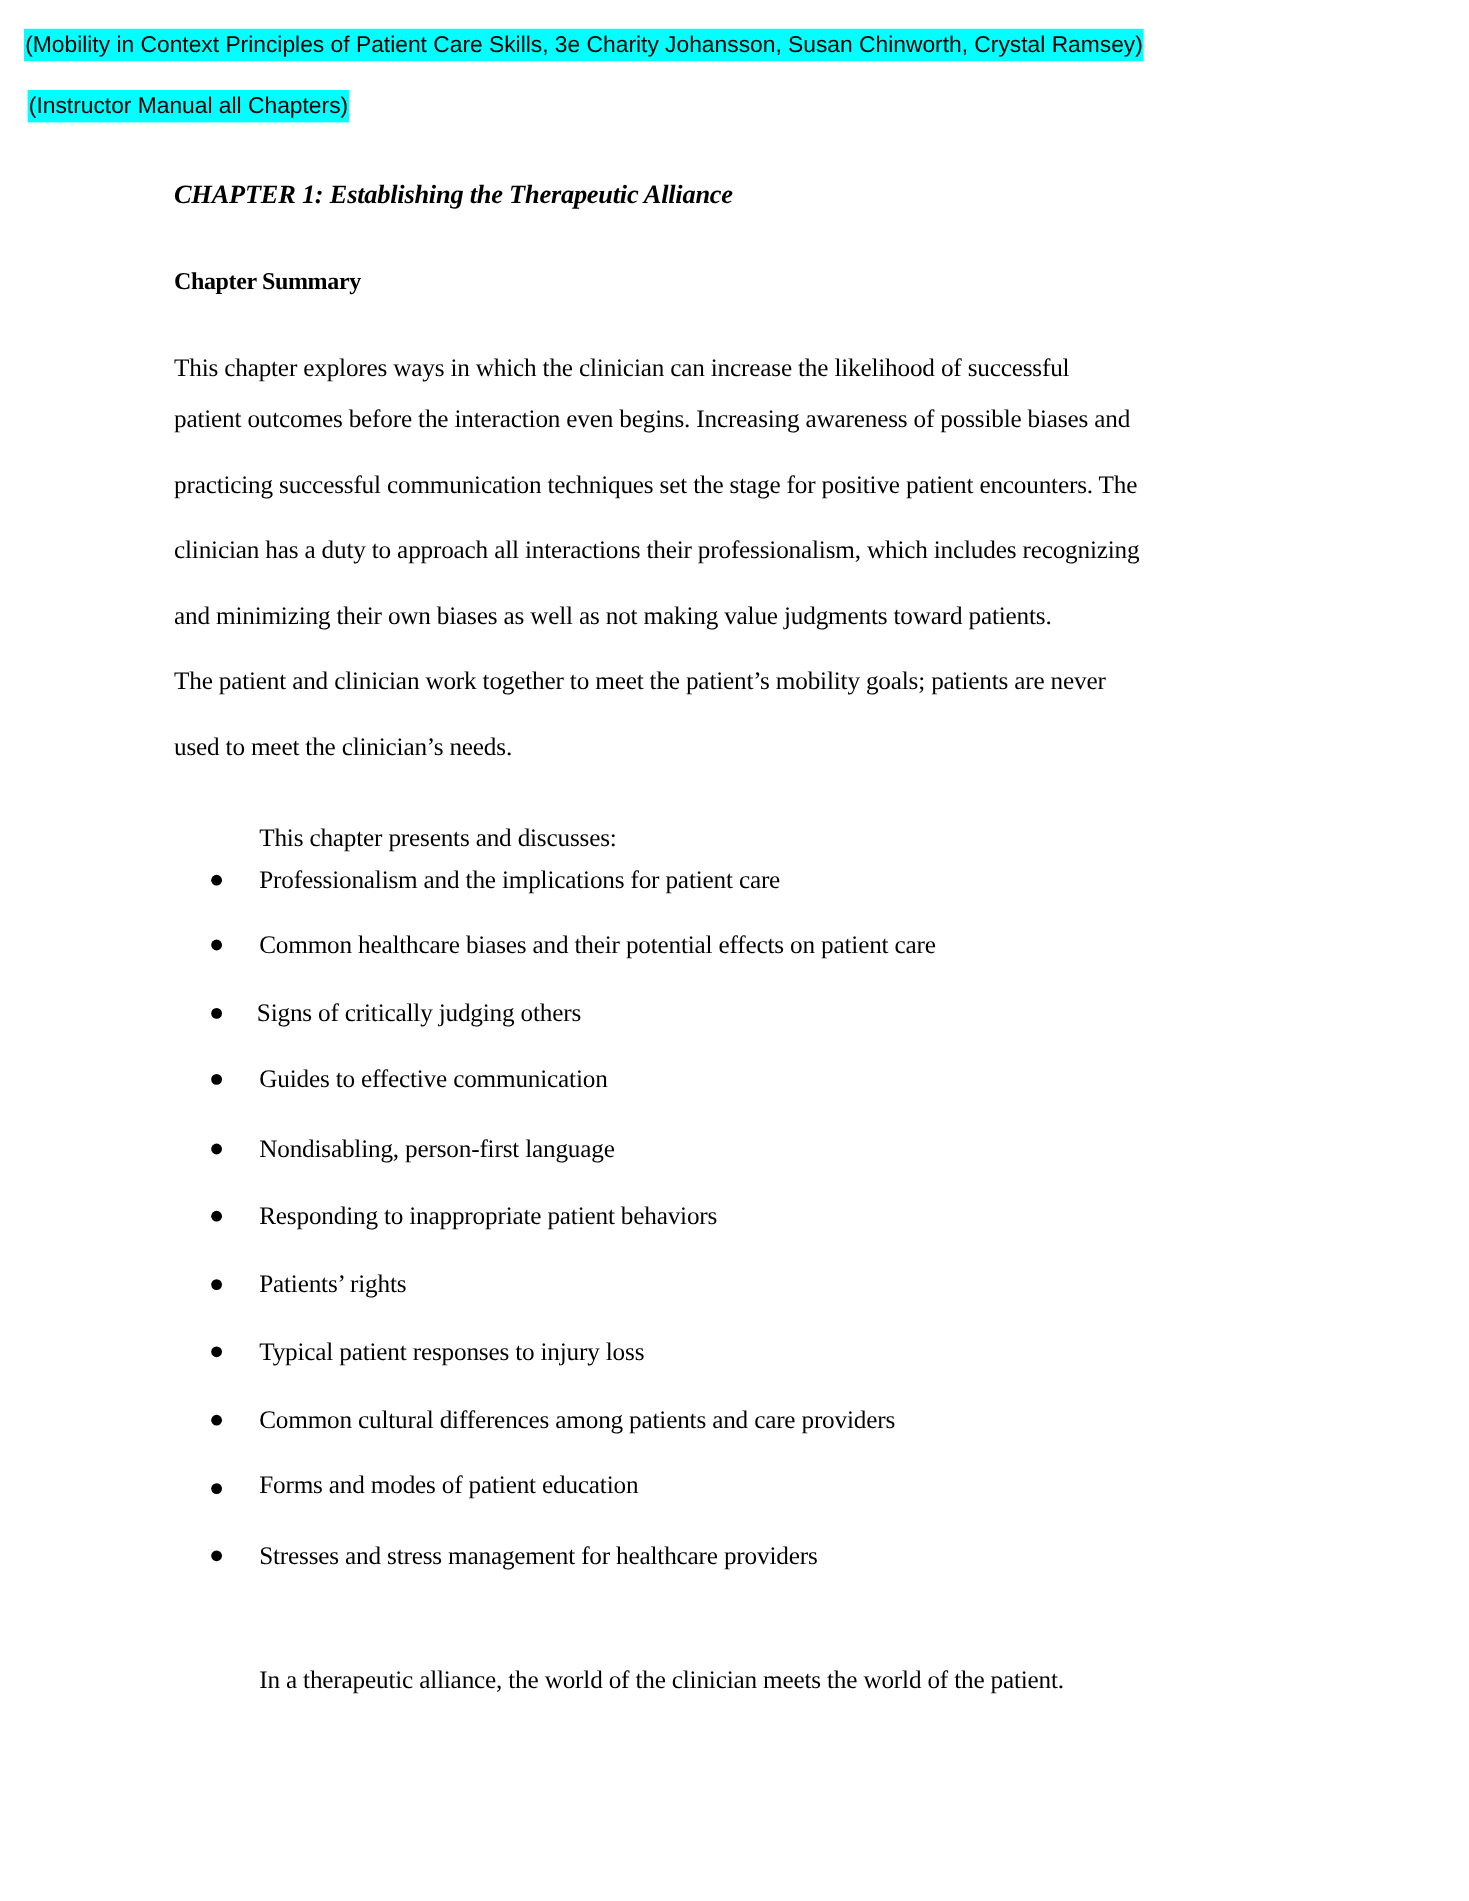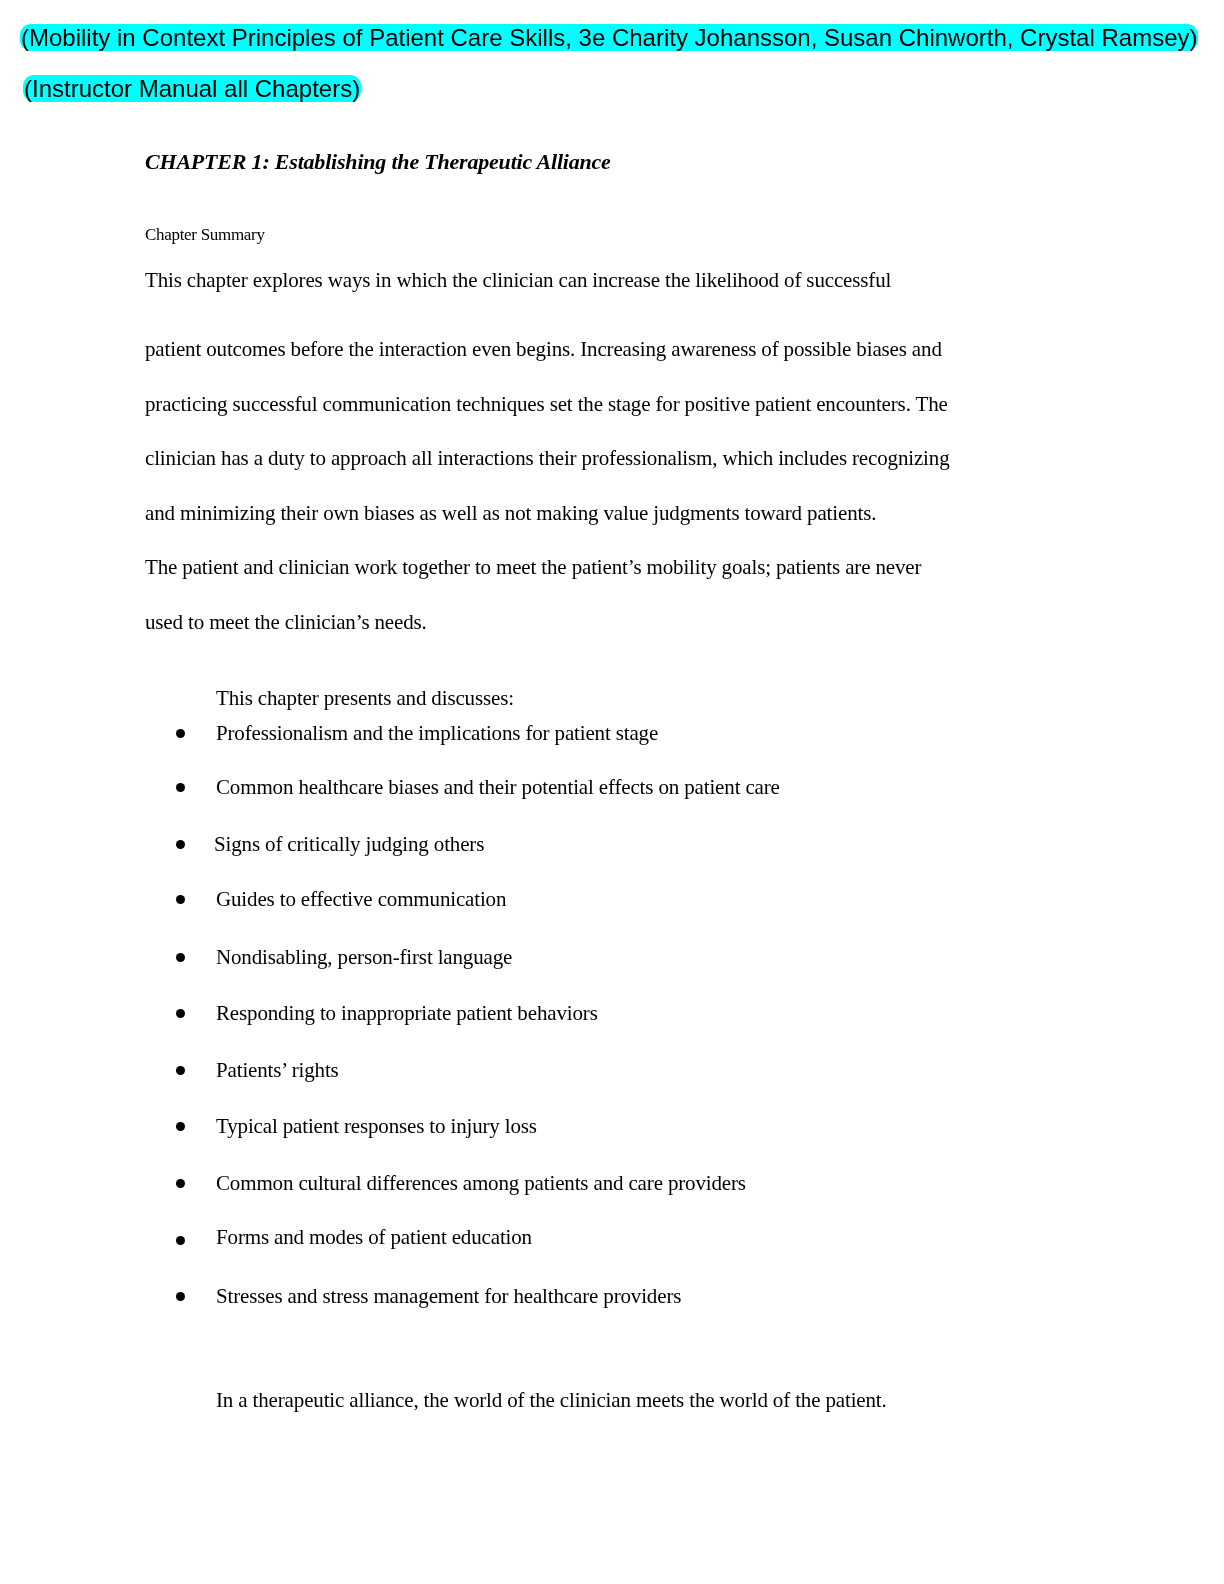--- a/index.html
+++ b/index.html
@@ -10,26 +10,25 @@
     body {
       width: 1224px;
       height: 1584px;
       position: relative;
       overflow: hidden;
       color: #000000;
     }
     .highlight-line {
       position: absolute;
       font-family: "Liberation Sans", sans-serif;
-      font-size: 24px;
+      font-size: 19px;
       line-height: 27px;
       background: #00ffff;
       white-space: nowrap;
       padding: 0 1px;
-      border-radius: 11px;
     }
     #hl1 { left: 20px; top: 24px; }
     #hl2 { left: 23px; top: 75px; text-align: right; }
 
     .chapter-title {
       position: absolute;
       left: 145px;
       top: 143px;
       margin: 0;
       font-family: "Liberation Serif", serif;
@@ -39,22 +38,22 @@
       line-height: 38px;
       white-space: nowrap;
       letter-spacing: -0.2px;
     }
     .section-heading {
       position: absolute;
       left: 145px;
       top: 219px;
       margin: 0;
       font-family: "Liberation Serif", serif;
-      font-weight: normal;
-      font-size: 17px;
+      font-weight: bold;
+      font-size: 20px;
       line-height: 32px;
       white-space: nowrap;
       letter-spacing: -0.3px;
     }
     .body-line {
       position: absolute;
       left: 145px;
       font-family: "Liberation Serif", serif;
       font-size: 21px;
       line-height: 26px;
@@ -94,37 +93,37 @@
 
 <div>
 
   <span id="hl1" class="highlight-line">(Mobility in Context Principles of Patient Care Skills, 3e Charity Johansson, Susan Chinworth, Crystal Ramsey)</span>
   <span id="hl2" class="highlight-line">(Instructor Manual all Chapters)</span>
 
   <h1 class="chapter-title">CHAPTER 1: Establishing the Therapeutic Alliance</h1>
   <h2 class="section-heading">Chapter Summary</h2>
 
   <div>
-    <div class="body-line" style="top:267px">This chapter explores ways in which the clinician can increase the likelihood of successful</div>
+    <div class="body-line" style="top:293px">This chapter explores ways in which the clinician can increase the likelihood of successful</div>
     <div class="body-line" style="top:336px">patient outcomes before the interaction even begins. Increasing awareness of possible biases and</div>
     <div class="body-line" style="top:391px">practicing successful communication techniques set the stage for positive patient encounters. The</div>
     <div class="body-line" style="top:445px">clinician has a duty to approach all interactions their professionalism, which includes recognizing</div>
     <div class="body-line" style="top:500px">and minimizing their own biases as well as not making value judgments toward patients.</div>
     <div class="body-line" style="top:554px">The patient and clinician work together to meet the patient’s mobility goals; patients are never</div>
     <div class="body-line" style="top:609px">used to meet the clinician’s needs.</div>
   </div>
 
   <div class="body-line indent" style="top:663px">This chapter presents and discusses:</div>
 
   <div>
     <div>
       <span class="bullet" style="top:720px">
           <i class="bullet-dot"></i>
         </span>
-      <span class="bullet-text" style="top:720px">Professionalism and the implications for patient stage</span>
+      <span class="bullet-text" style="top:720px">Professionalism and the implications for patient care</span>
     </div>
     <div>
       <span class="bullet" style="top:774px">
           <i class="bullet-dot"></i>
         </span>
       <span class="bullet-text" style="top:774px">Common healthcare biases and their potential effects on patient care</span>
     </div>
     <div>
       <span class="bullet" style="top:831px">
           <i class="bullet-dot"></i>

